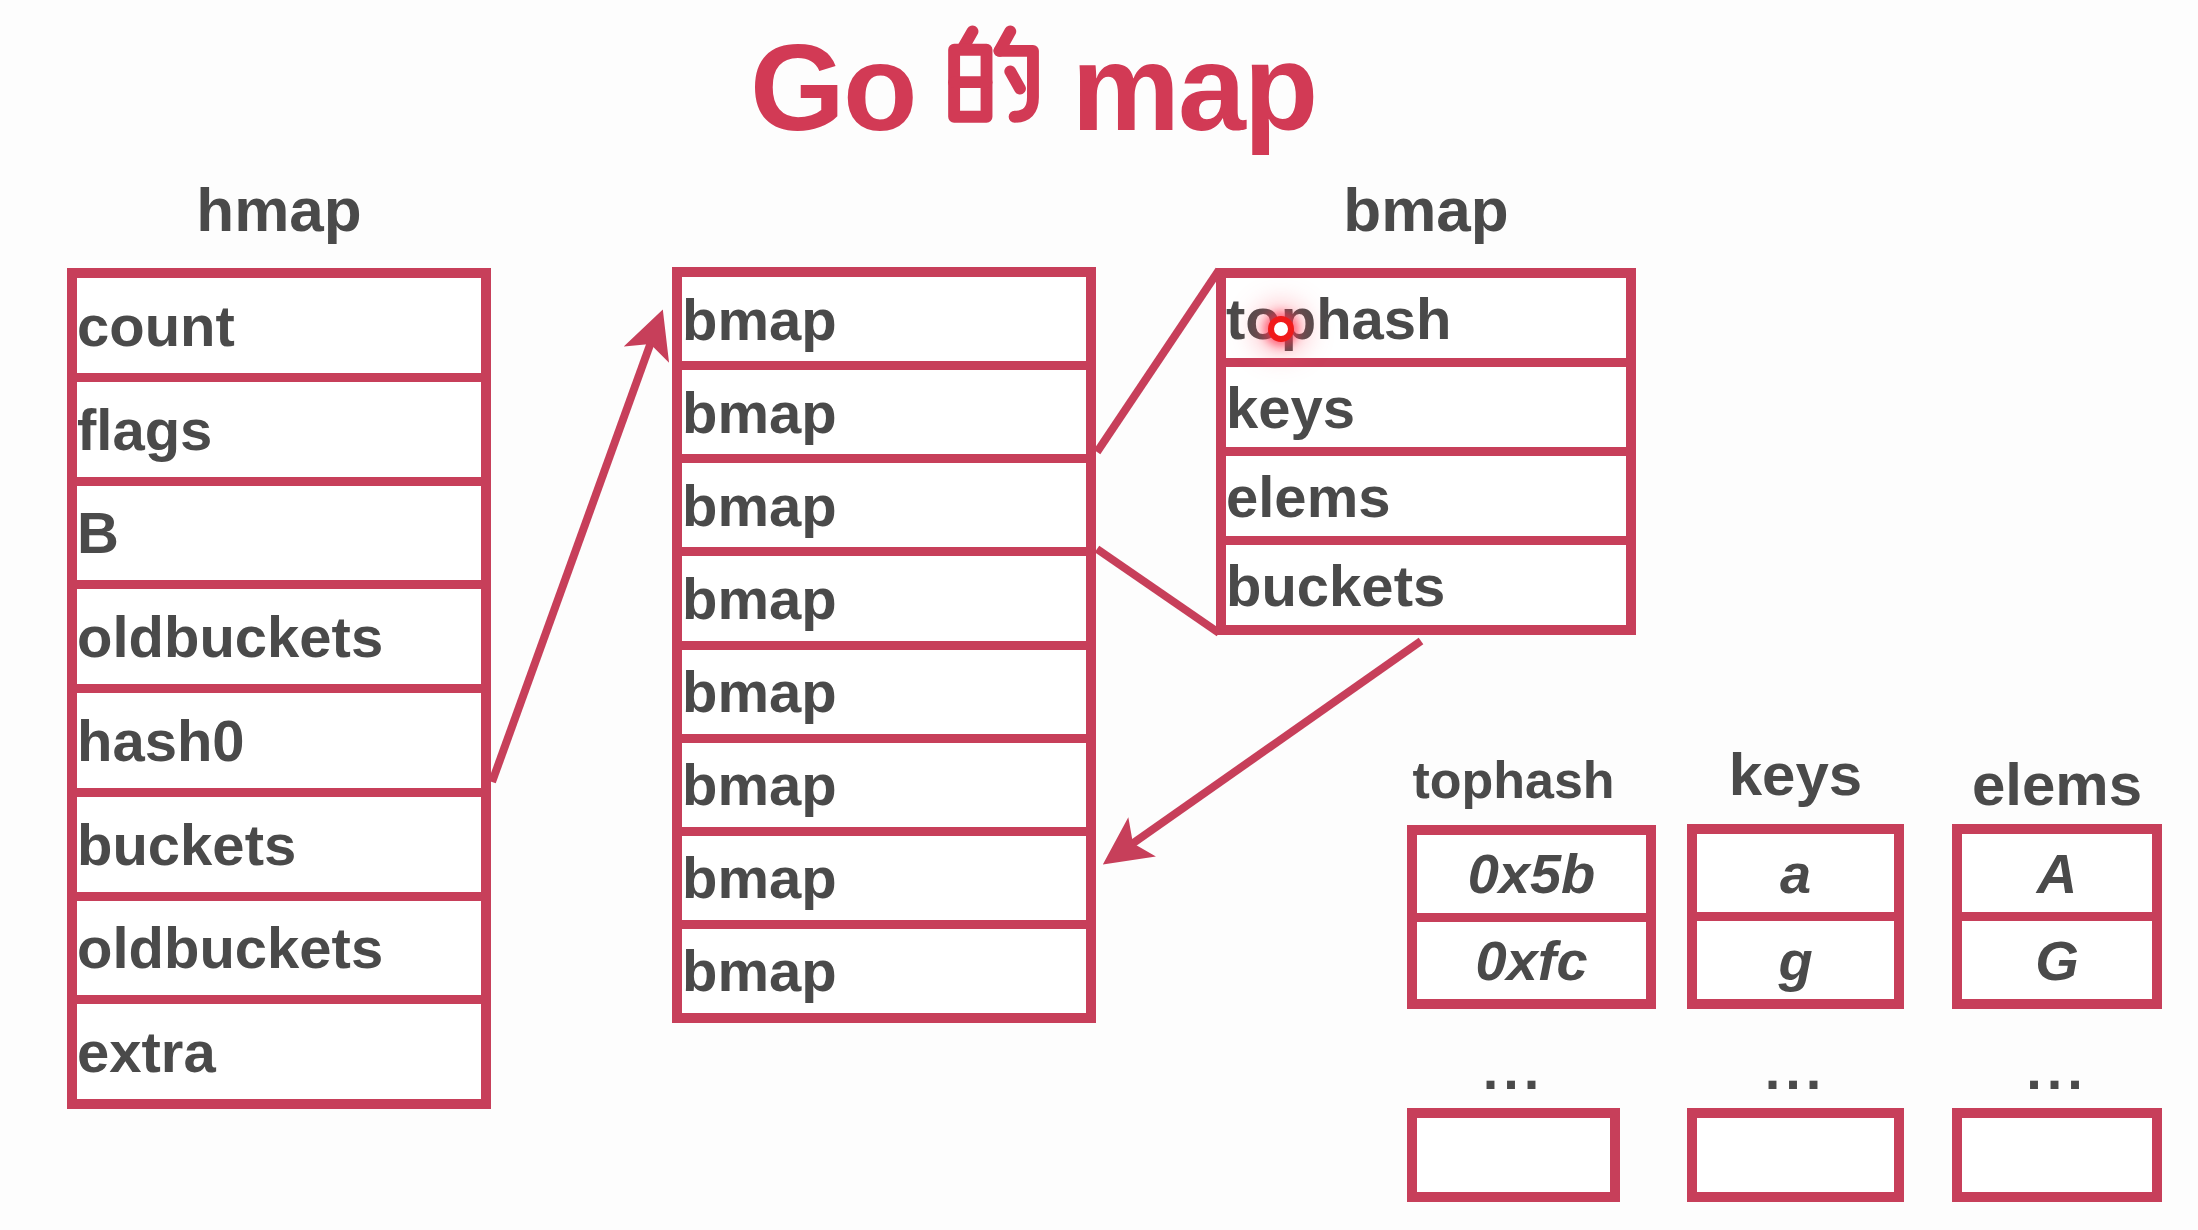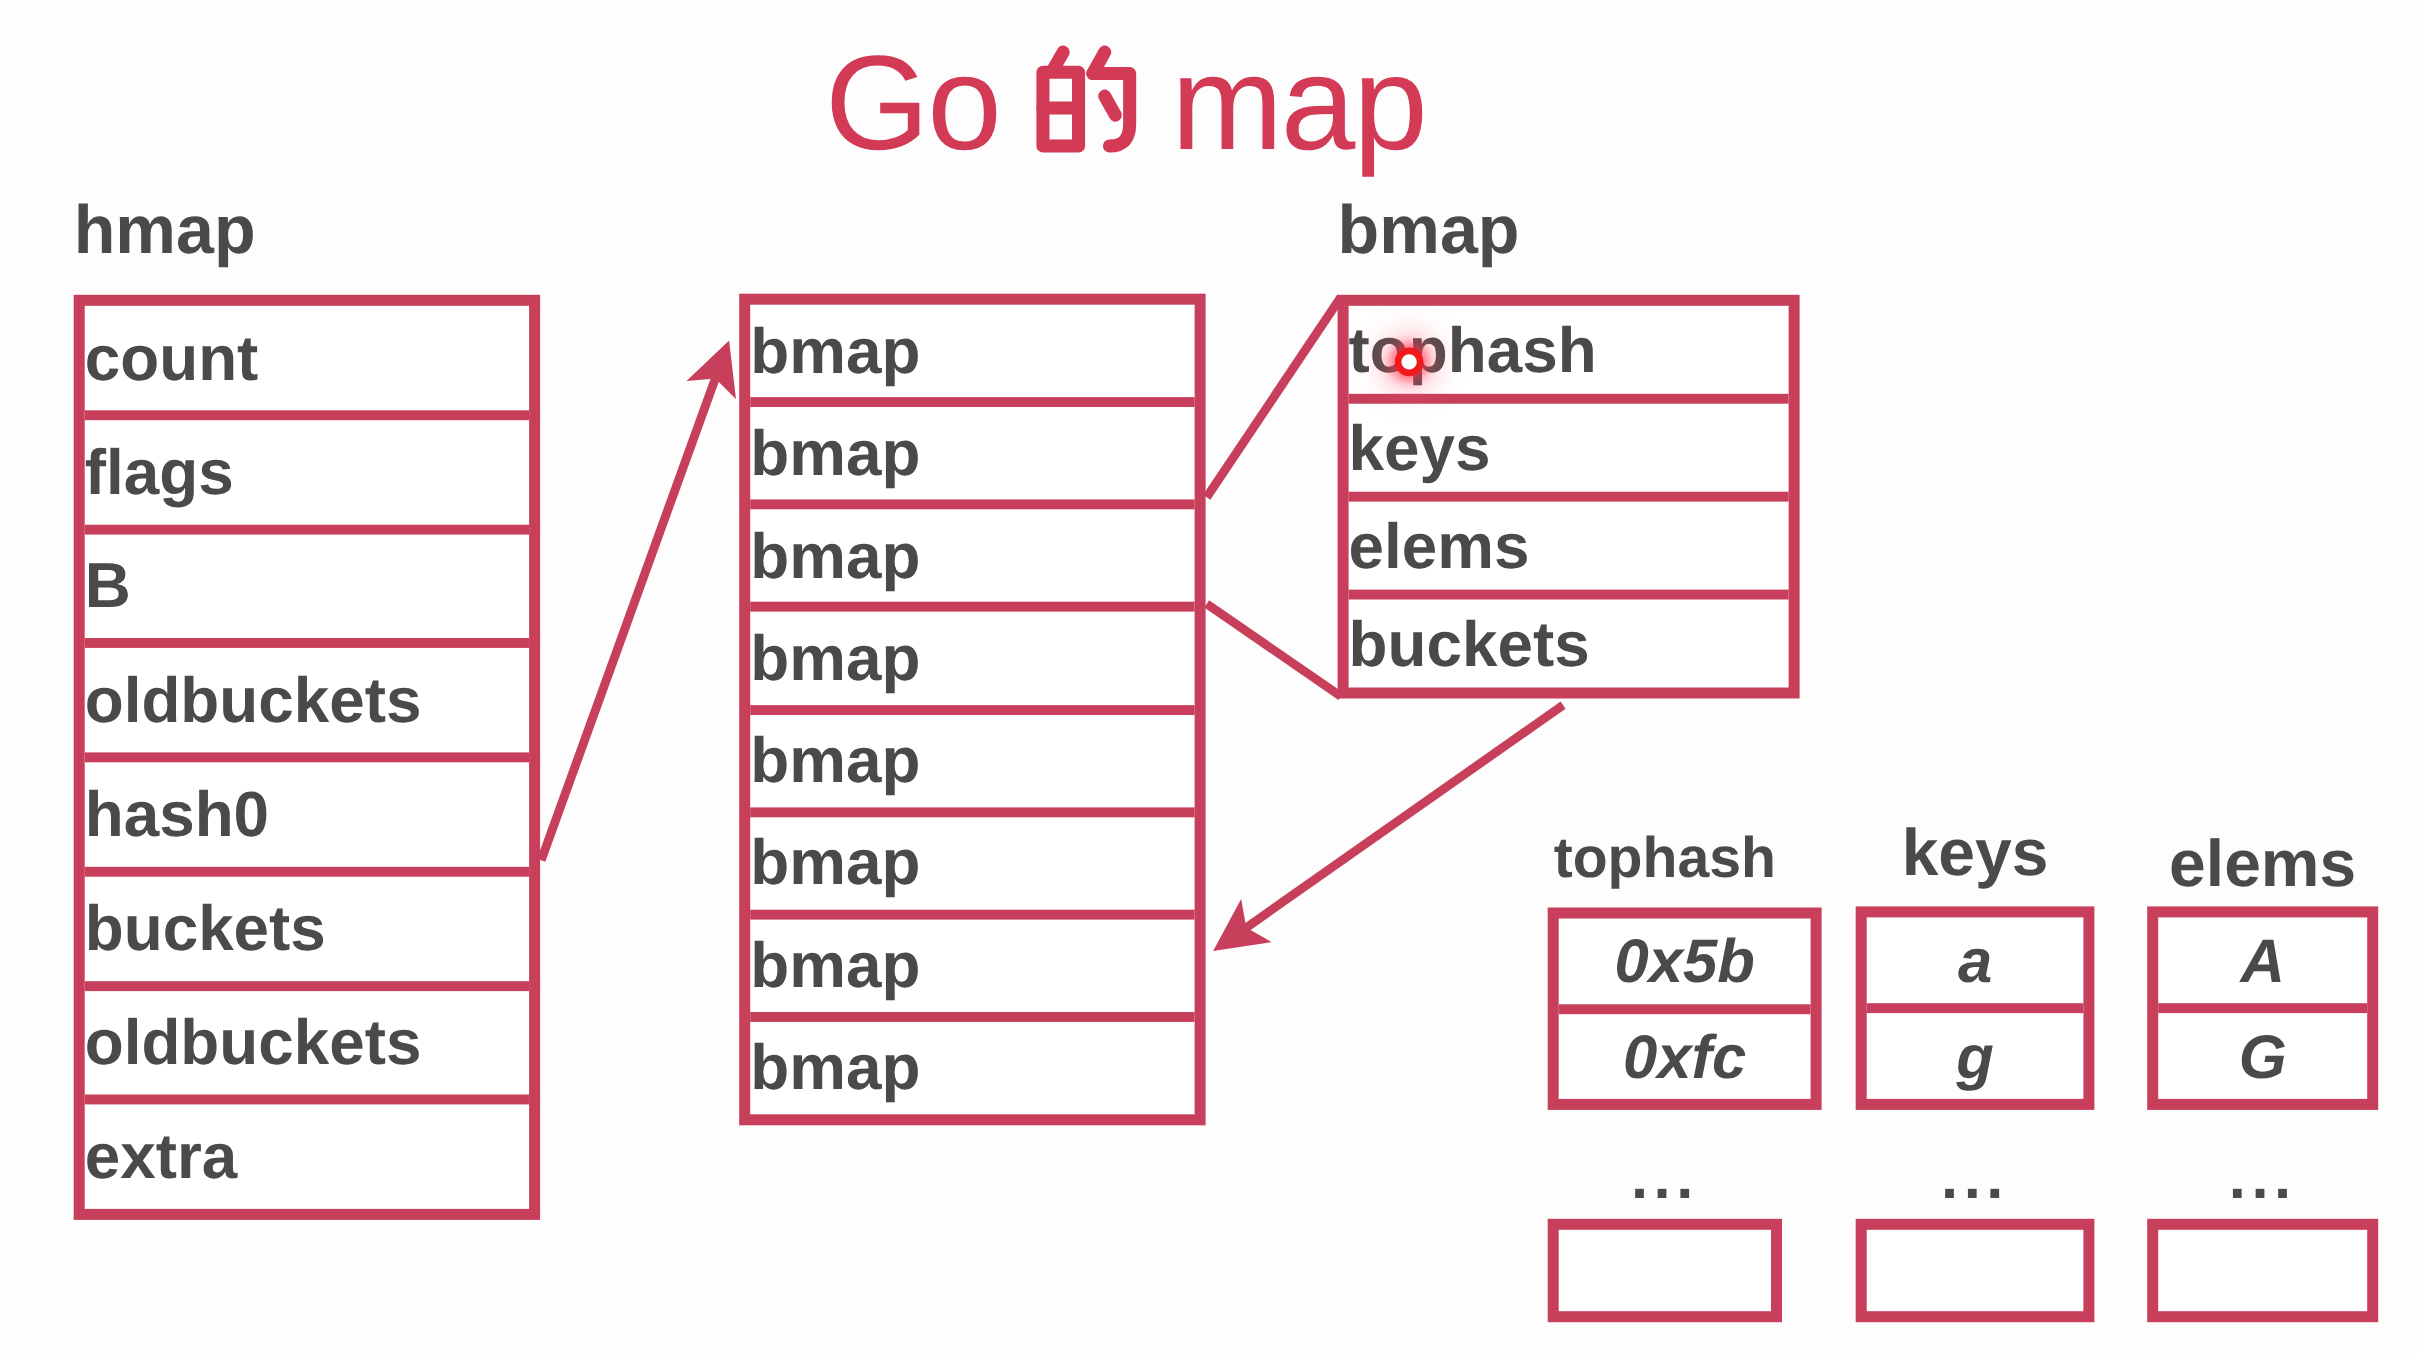--- a/index.html
+++ b/index.html
@@ -9,26 +9,26 @@
     --bg:#FDFDFD;
   }
   html,body{margin:0;padding:0;}
   body{
     width:2198px;height:1230px;position:relative;overflow:hidden;
     background:var(--bg);
     font-family:"Liberation Sans","DejaVu Sans",sans-serif;
   }
   .title{
     position:absolute;left:750px;top:18px;height:150px;
-    display:flex;align-items:center;gap:24px;
-    font-size:122px;font-weight:normal;color:var(--title);letter-spacing:-2px;
+    display:flex;align-items:flex-start;gap:24px;
+    font-size:122px;font-weight:bold;color:var(--title);letter-spacing:-2px;
   }
   .de-icon{width:108px;height:112px;margin-top:6px;}
   .col-label{
-    position:absolute;
+    position:absolute;text-align:center;
     font-weight:bold;font-size:62px;color:var(--text);line-height:80px;height:80px;
   }
   .struct-table{
     position:absolute;background:#fff;
     border:10px solid var(--accent);
     display:flex;flex-direction:column;box-sizing:border-box;
   }
   .struct-table .row{
     flex:1;display:flex;align-items:center;
     font-weight:bold;font-size:58px;color:var(--text);

